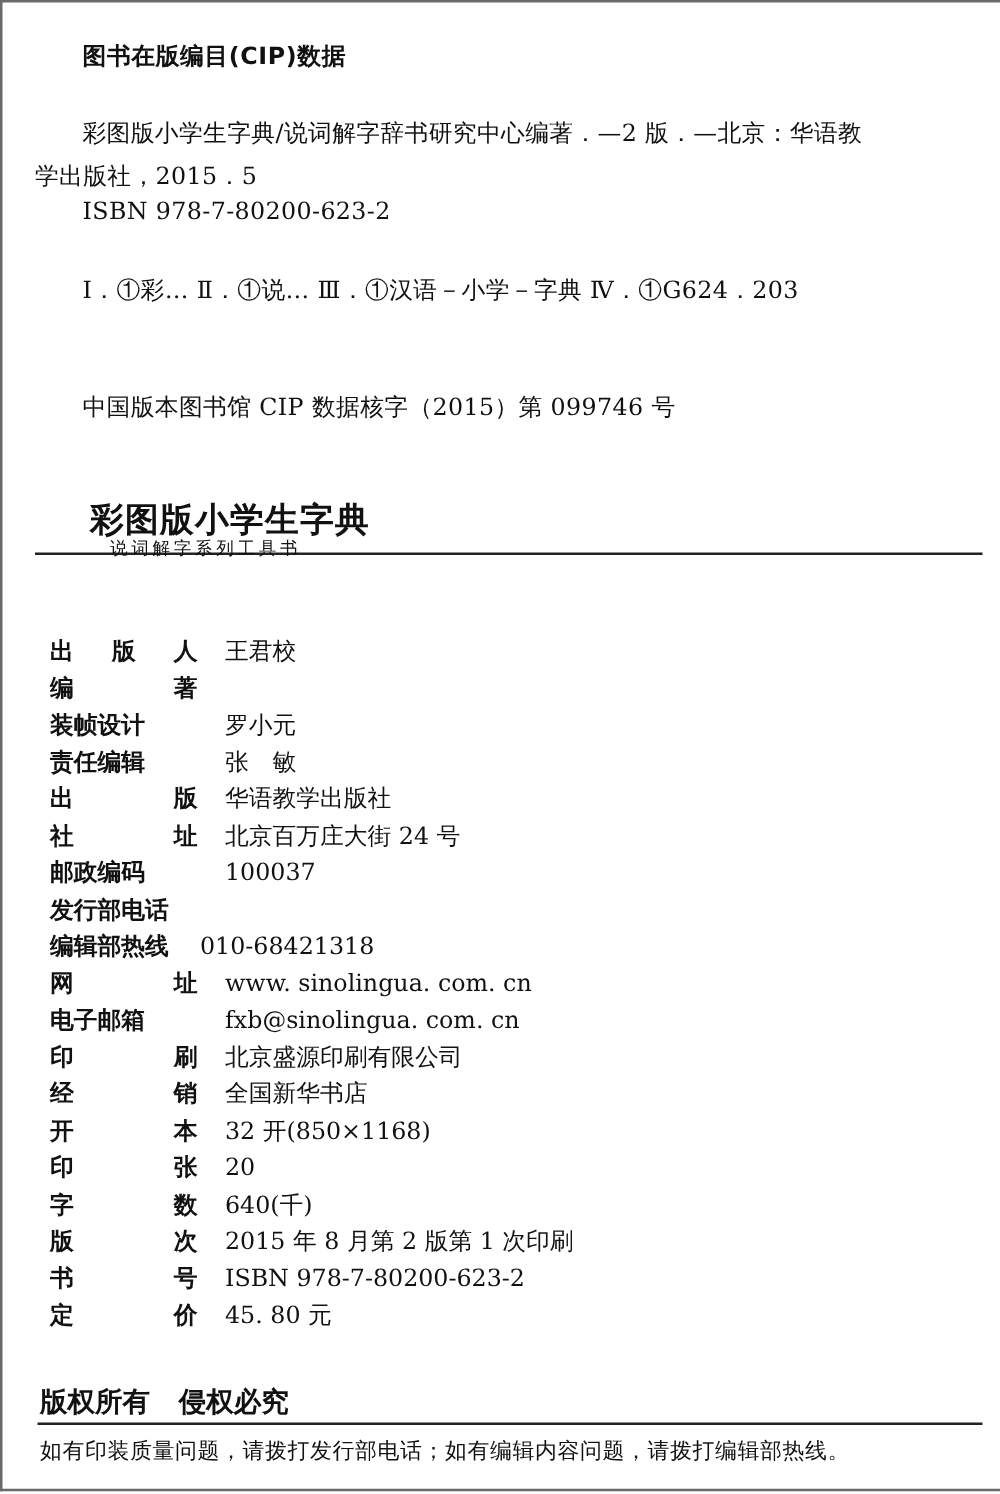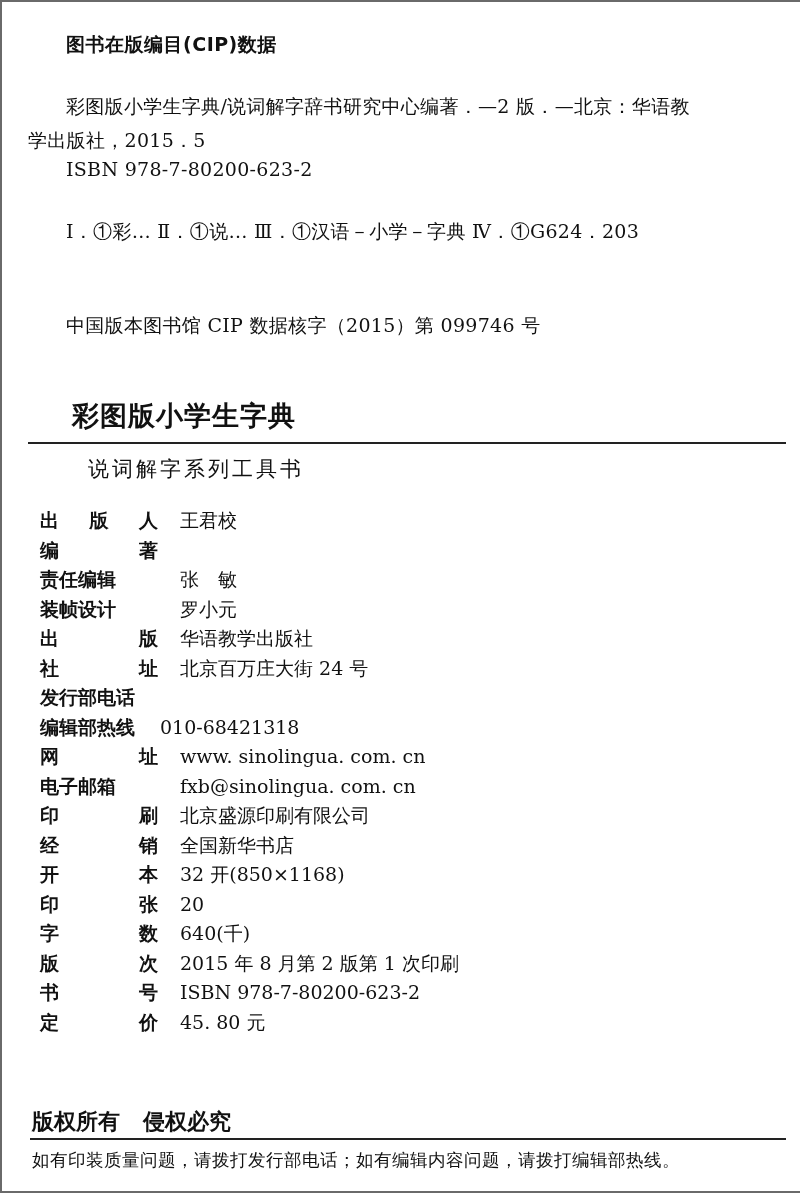--- a/index.html
+++ b/index.html
@@ -55,23 +55,23 @@
     }
     .rule {
       position: absolute;
       left: 28px;
       width: 758px;
       height: 2px;
       background: #222222;
     }
     .rule-title { top: 442px; }
     .series-name {
-      left: 88px; top: 455px;
-      font-family: "DejaVu Serif", "Liberation Serif", serif;
-      font-size: 21px;
+      left: 88px; top: 430px;
+      font-family: "DejaVu Serif", "Liberation Serif", serif;
+      font-size: 14px;
       letter-spacing: 3px;
     }
 
     .info-table {
       position: absolute;
       left: 40px;
       top: 508px;
     }
     .info-row {
       display: flex;
@@ -137,43 +137,49 @@
       <div class="info-value">王君校</div>
     </div>
     <div class="info-row">
       <div class="info-label">
         <span>编</span>
         <span>著</span>
       </div>
     </div>
     <div class="info-row">
       <div class="info-label">
+        <span>装帧设计</span>
+      </div>
+      <div class="info-value">罗小元</div>
+    </div>
+    <div class="info-row">
+      <div class="info-label">
         <span>责任编辑</span>
       </div>
       <div class="info-value">张　敏</div>
-    </div>
-    <div class="info-row">
-      <div class="info-label">
-        <span>装帧设计</span>
-      </div>
-      <div class="info-value">罗小元</div>
     </div>
     <div class="info-row">
       <div class="info-label">
         <span>出</span>
         <span>版</span>
       </div>
       <div class="info-value">华语教学出版社</div>
     </div>
     <div class="info-row">
       <div class="info-label">
         <span>社</span>
         <span>址</span>
       </div>
       <div class="info-value">北京百万庄大街 24 号</div>
+    </div>
+    <div class="info-row">
+      <div class="info-label">
+        <span>邮政编码</span>
+      </div>
+      <div class="info-value">100037</div>
     </div>
     <div class="info-row">
       <div class="info-label fit">
         <span>发行部电话</span>
       </div>
     </div>
     <div class="info-row">
       <div class="info-label fit">
         <span>编辑部热线</span>
       </div>

